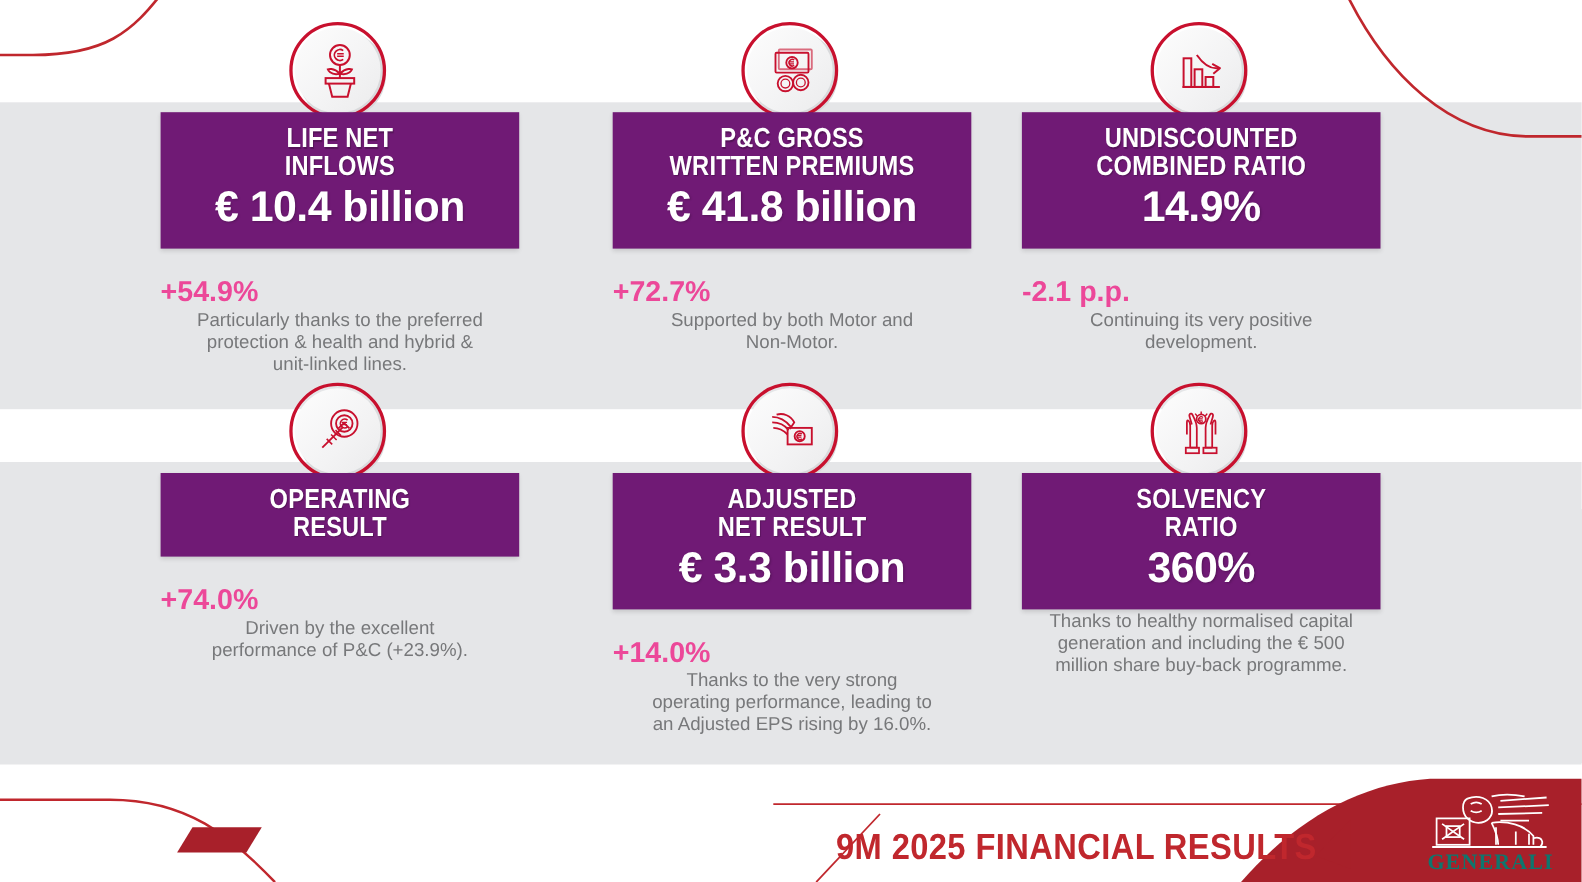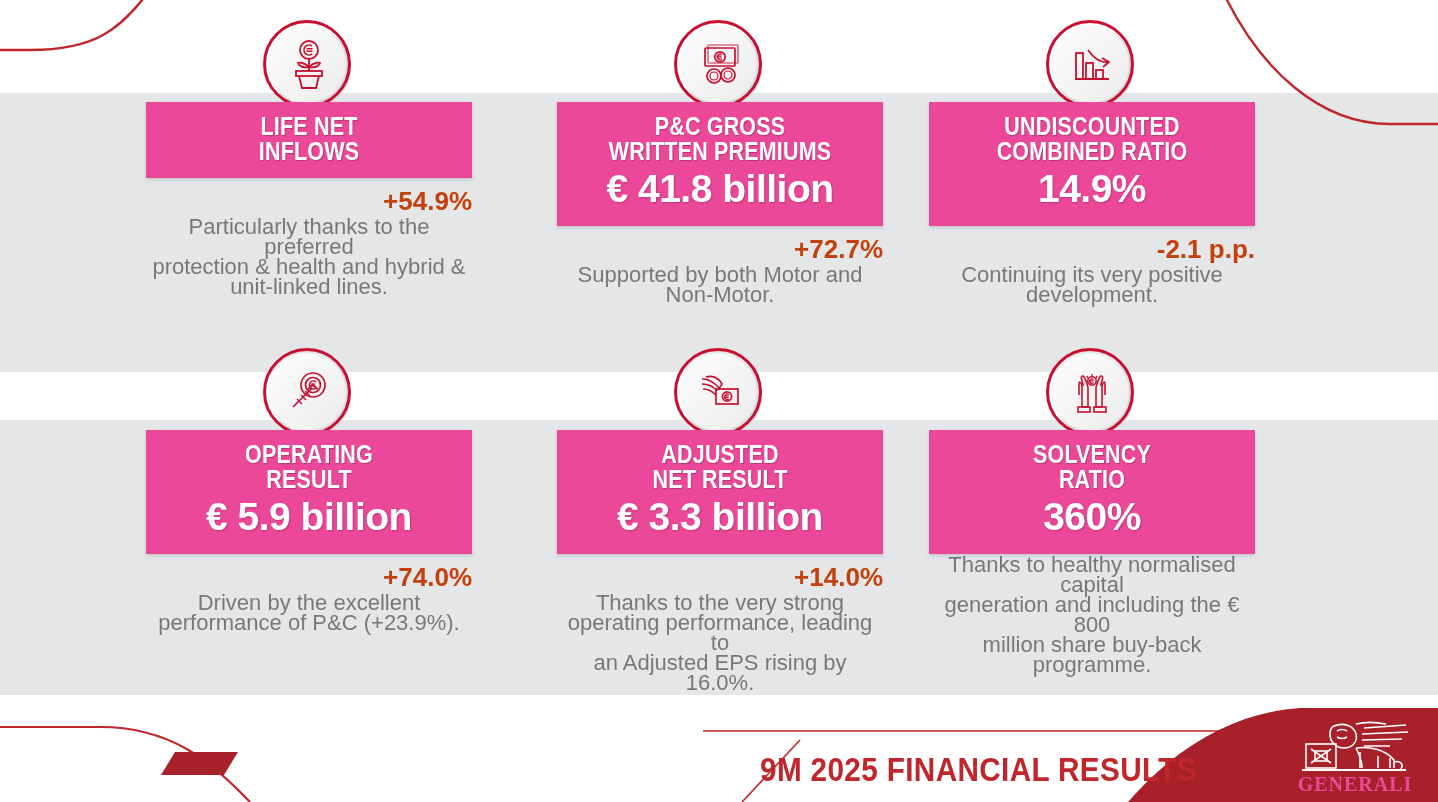--- a/index.html
+++ b/index.html
@@ -43,21 +43,21 @@
   }
   .badge .ring{
     position:absolute;left:0;top:0;width:88px;height:88px;border-radius:50%;
     border:3px solid #c8102e;box-sizing:border-box;
   }
   .badge svg{position:absolute;left:18px;top:17px;width:56px;height:56px;}
 
   
   .redbox{
     position:relative;margin-top:-10px;
-    background:#ec4899;
+    background:#701a75;
     padding:12px 8px 14px 8px;
     text-align:center;
     box-shadow:0 2px 4px rgba(0,0,0,.13);
   }
   .redbox .kicker{
     color:#ffffff;
     font-family:"Liberation Sans Narrow","Liberation Sans",sans-serif;
     font-weight:bold;
     font-size:25px;
     line-height:25px;
@@ -74,43 +74,43 @@
     font-size:39px;
     line-height:46px;
     margin-top:2px;
     letter-spacing:-.5px;
     text-shadow:1px 1px 2px rgba(0,0,0,.22);
     white-space:nowrap;
   }
 
   
   .delta{
-    margin-top:8px;text-align:right;
-    color:#c2410c;font-weight:bold;font-size:26px;line-height:30px;
+    margin-top:24px;text-align:left;
+    color:#ec4899;font-weight:bold;font-size:26px;line-height:30px;
   }
   .note{
     margin-top:1px;text-align:center;
-    color:#77787a;font-size:22px;line-height:20px;
+    color:#77787a;font-size:17px;line-height:20px;
     white-space:pre-line;
   }
 
   
   .footer-title{
     position:absolute;left:760px;top:752px;width:450px;
     color:#c0272d;
     font-family:"Liberation Sans Narrow","Liberation Sans",sans-serif;
     font-weight:bold;font-size:33px;line-height:36px;
     letter-spacing:.4px;
     transform:scaleX(.9);transform-origin:left center;
     white-space:nowrap;
   }
   .logo-wrap{position:absolute;right:18px;top:718px;width:130px;height:78px;}
   .logo-name{
     position:absolute;left:0;bottom:0;width:130px;text-align:center;
-    color:#ec4899;font-family:"Liberation Serif",serif;font-weight:bold;
+    color:#0f766e;font-family:"Liberation Serif",serif;font-weight:bold;
     font-size:20px;letter-spacing:1px;
   }
 </style>
 </head>
 <body>
 
 <div class="stage">
 
   <div class="band band-top"></div>
   <div class="band band-bottom"></div>
@@ -148,20 +148,21 @@
             <path d="M28 30 c-6 -6 -11 -4 -11 -4 s2 6 11 4z"></path>
             <path d="M28 30 c6 -6 11 -4 11 -4 s-2 6 -11 4z"></path>
             <rect x="15" y="34" width="26" height="5"></rect>
             <path d="M18 39 l3 12 h14 l3 -12"></path>
           </g>
         </svg>
       </div>
       <div class="redbox">
         <div class="kicker">LIFE NET
 INFLOWS</div>
+        <div class="value">€ 10.4 billion</div>
       </div>
       <div class="delta">+54.9%</div>
       <div class="note">Particularly thanks to the preferred
 protection &amp; health and hybrid &amp;
 unit-linked lines.</div>
     </div>
 
     <div class="card c1 r0">
       <div class="badge">
         <div class="shadowring"></div>
@@ -230,21 +231,20 @@
             <path d="M29.5 19 h5 M29.5 21 h5" stroke-width="1.2"></path>
             <path d="M12 42 L31 23"></path>
             <path d="M25 21 l7 0 0 7" stroke-linejoin="round" transform="rotate(-45 31 23) translate(2 0)"></path>
             <path d="M16 34 l5 5 M20 30 l5 5 M24 26 l5 5" stroke-width="1.4"></path>
           </g>
         </svg>
       </div>
       <div class="redbox">
         <div class="kicker">OPERATING
 RESULT</div>
-        <div class="value">€ 5.9 billion</div>
       </div>
       <div class="delta">+74.0%</div>
       <div class="note">Driven by the excellent
 performance of P&amp;C (+23.9%).</div>
     </div>
 
     <div class="card c1 r1">
       <div class="badge">
         <div class="shadowring"></div>
           <div class="inner"></div>
@@ -292,21 +292,21 @@
             <path d="M28 9 v3 M22.5 11 l1.8 2.2 M33.5 11 l-1.8 2.2" stroke-width="1.3"></path>
           </g>
         </svg>
       </div>
       <div class="redbox">
         <div class="kicker">SOLVENCY
 RATIO</div>
         <div class="value">360%</div>
       </div>
       <div class="note">Thanks to healthy normalised capital
-generation and including the € 800
+generation and including the € 500
 million share buy-back programme.</div>
     </div>
 
   </div>
 
   <div class="footer-title">9M 2025 FINANCIAL RESULTS</div>
 
   <div class="logo-wrap">
     <svg viewBox="0 0 130 60" width="130" height="60">
       <g fill="none" stroke="#ffffff" stroke-width="1.6">

